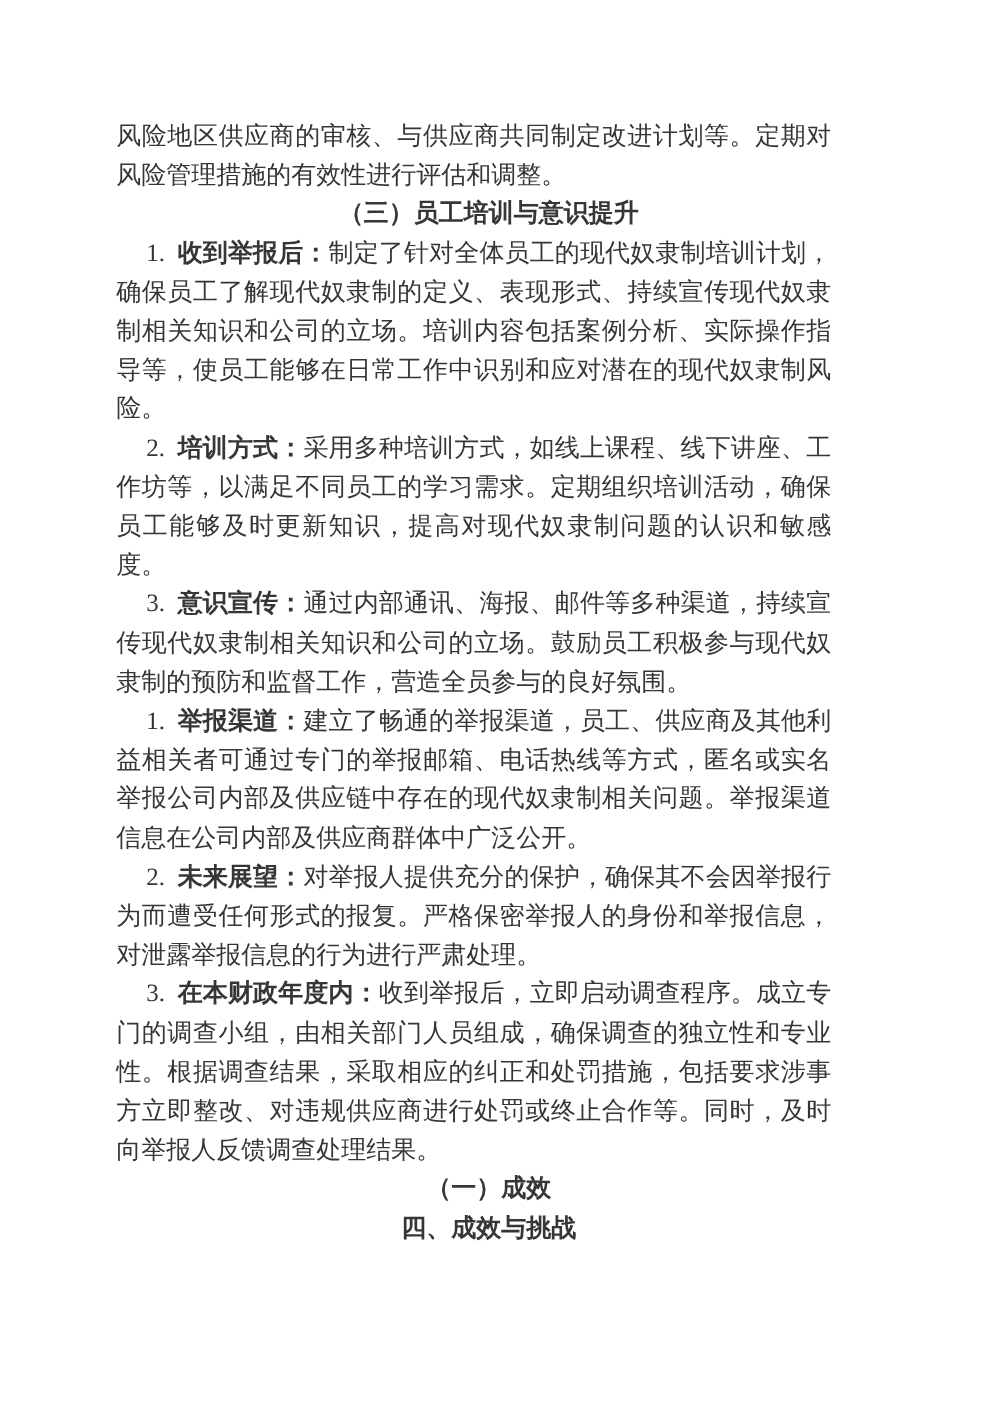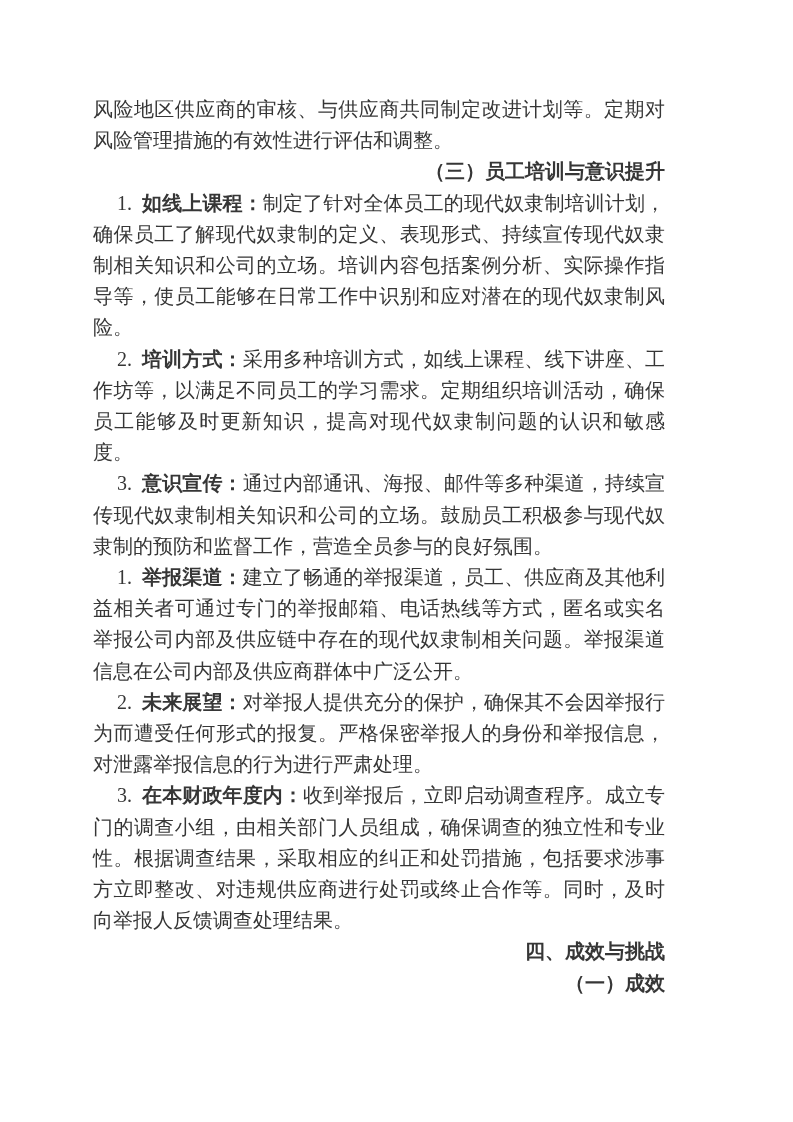--- a/index.html
+++ b/index.html
@@ -27,36 +27,36 @@
   .para {
     margin: 0;
     padding: 0;
     text-indent: 24px;
   }
   .para.no-indent {
     text-indent: 0;
   }
   .para.heading {
     font-weight: 700;
-    text-align: right;
+    text-align: center;
   }
   .num {
     margin-right: 10px;
   }
   .label {
     font-weight: 700;
   }
 </style>
 </head>
 <body>
 
 <div class="doc-body" id="doc-body">
     <p class="para  no-indent"><span>风险地区供应商的审核、与供应商共同制定改进计划等。定期对风险管理措施的有效性进行评估和调整。</span></p>
     <p class="para heading"><span>（三）员工培训与意识提升</span></p>
-    <p class="para "><span class="num">1.</span><span class="label">如线上课程：</span><span>制定了针对全体员工的现代奴隶制培训计划，确保员工了解现代奴隶制的定义、表现形式、持续宣传现代奴隶制相关知识和公司的立场。培训内容包括案例分析、实际操作指导等，使员工能够在日常工作中识别和应对潜在的现代奴隶制风险。</span></p>
+    <p class="para "><span class="num">1.</span><span class="label">收到举报后：</span><span>制定了针对全体员工的现代奴隶制培训计划，确保员工了解现代奴隶制的定义、表现形式、持续宣传现代奴隶制相关知识和公司的立场。培训内容包括案例分析、实际操作指导等，使员工能够在日常工作中识别和应对潜在的现代奴隶制风险。</span></p>
     <p class="para "><span class="num">2.</span><span class="label">培训方式：</span><span>采用多种培训方式，如线上课程、线下讲座、工作坊等，以满足不同员工的学习需求。定期组织培训活动，确保员工能够及时更新知识，提高对现代奴隶制问题的认识和敏感度。</span></p>
     <p class="para "><span class="num">3.</span><span class="label">意识宣传：</span><span>通过内部通讯、海报、邮件等多种渠道，持续宣传现代奴隶制相关知识和公司的立场。鼓励员工积极参与现代奴隶制的预防和监督工作，营造全员参与的良好氛围。</span></p>
     <p class="para "><span class="num">1.</span><span class="label">举报渠道：</span><span>建立了畅通的举报渠道，员工、供应商及其他利益相关者可通过专门的举报邮箱、电话热线等方式，匿名或实名举报公司内部及供应链中存在的现代奴隶制相关问题。举报渠道信息在公司内部及供应商群体中广泛公开。</span></p>
     <p class="para "><span class="num">2.</span><span class="label">未来展望：</span><span>对举报人提供充分的保护，确保其不会因举报行为而遭受任何形式的报复。严格保密举报人的身份和举报信息，对泄露举报信息的行为进行严肃处理。</span></p>
     <p class="para "><span class="num">3.</span><span class="label">在本财政年度内：</span><span>收到举报后，立即启动调查程序。成立专门的调查小组，由相关部门人员组成，确保调查的独立性和专业性。根据调查结果，采取相应的纠正和处罚措施，包括要求涉事方立即整改、对违规供应商进行处罚或终止合作等。同时，及时向举报人反馈调查处理结果。</span></p>
+    <p class="para heading"><span>（一）成效</span></p>
     <p class="para heading"><span>四、成效与挑战</span></p>
-    <p class="para heading"><span>（一）成效</span></p>
   </div>
 
 </body></html>

